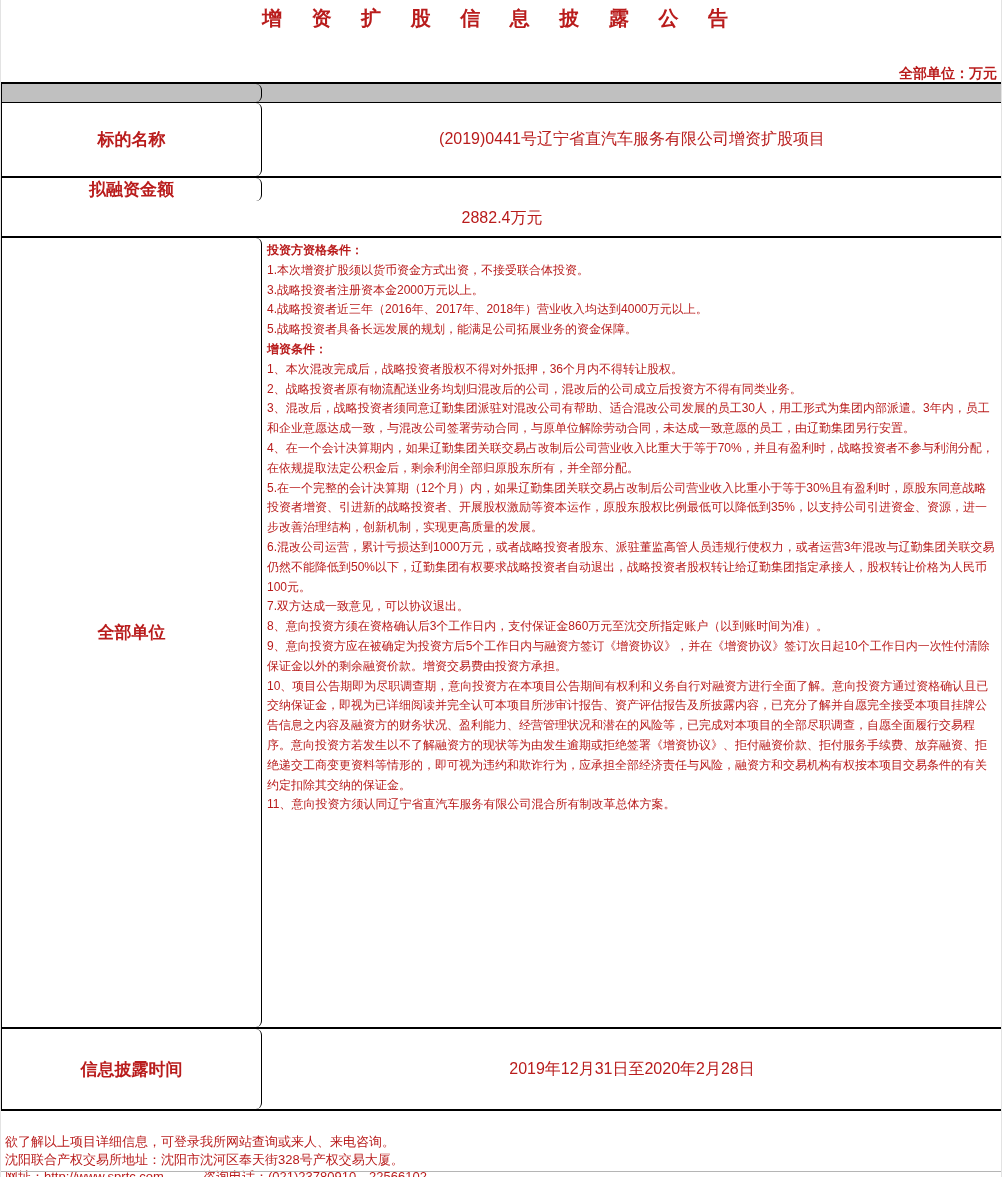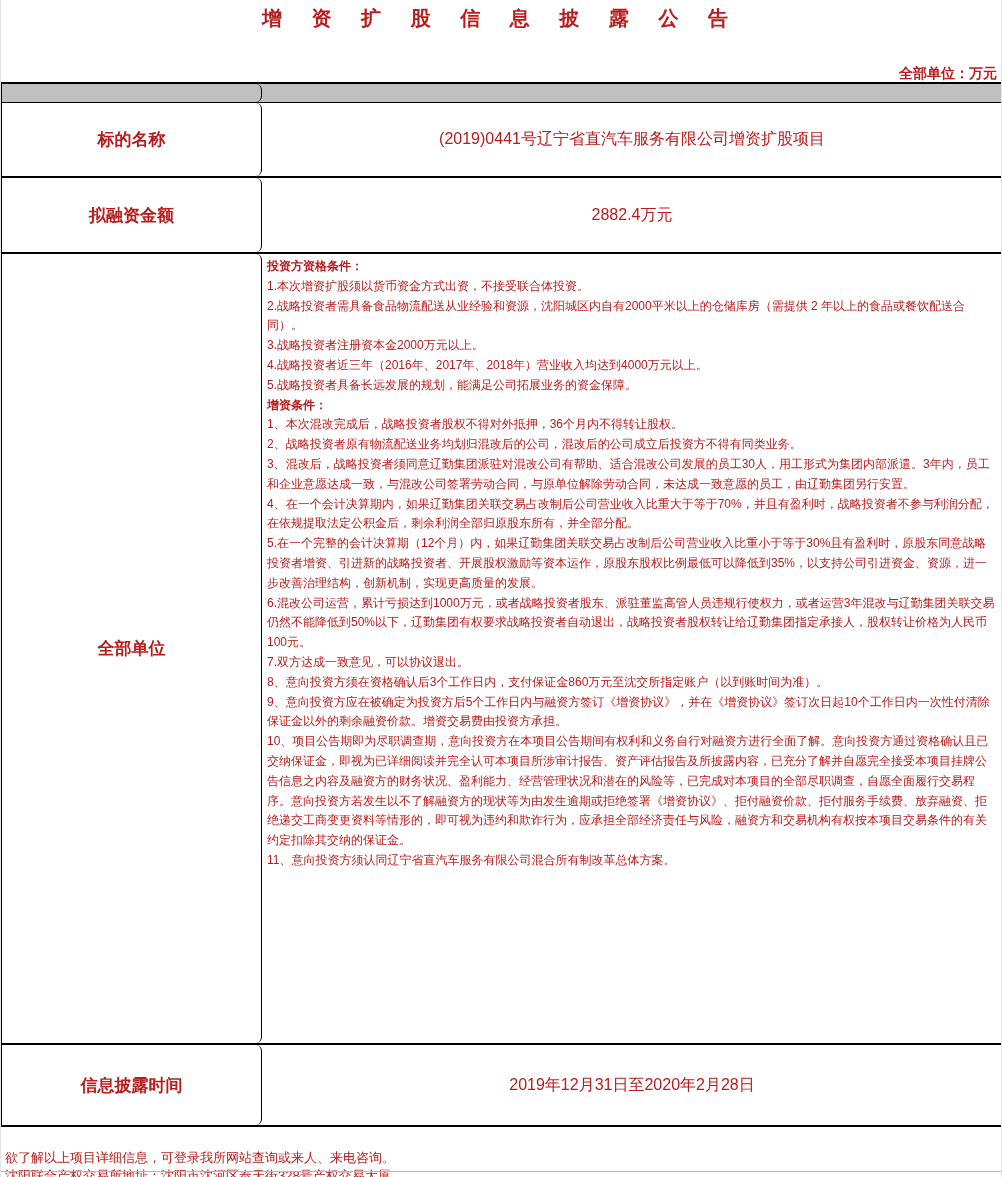--- a/index.html
+++ b/index.html
@@ -57,21 +57,21 @@
   }
   .t-value {
     flex: 1;
     display: flex;
     align-items: center;
     justify-content: center;
     font-size: 16px;
     text-align: right;
   }
   .row-name { height: 75px; }
-  .row-amount { height: 76px; }
+  .row-amount { height: 60px; flex-direction: column; }
   .row-desc { height: 791px; }
   .row-period { height: 82px; }
   .t-desc {
     flex: 1;
     display: block;
     font-size: 12px;
     line-height: 19.8px;
     padding: 3px 4px 0 5px;
     text-align: left;
     overflow: hidden;
@@ -115,21 +115,20 @@
     <div class="t-row row-amount">
       <div class="t-label">拟融资金额</div>
       <div class="t-value">2882.4万元</div>
     </div>
 
     <div class="t-row row-desc">
       <div class="t-label">全部单位</div>
       <div class="t-desc">
           <div class="bold">投资方资格条件：</div>
           <div>1.本次增资扩股须以货币资金方式出资，不接受联合体投资。</div>
-          <div>2.战略投资者需具备食品物流配送从业经验和资源，沈阳城区内自有2000平米以上的仓储库房（需提供 2 年以上的食品或餐饮配送合同）。</div>
           <div>3.战略投资者注册资本金2000万元以上。</div>
           <div>4.战略投资者近三年（2016年、2017年、2018年）营业收入均达到4000万元以上。</div>
           <div>5.战略投资者具备长远发展的规划，能满足公司拓展业务的资金保障。</div>
           <div class="bold">增资条件：</div>
           <div>1、本次混改完成后，战略投资者股权不得对外抵押，36个月内不得转让股权。</div>
           <div>2、战略投资者原有物流配送业务均划归混改后的公司，混改后的公司成立后投资方不得有同类业务。</div>
           <div>3、混改后，战略投资者须同意辽勤集团派驻对混改公司有帮助、适合混改公司发展的员工30人，用工形式为集团内部派遣。3年内，员工和企业意愿达成一致，与混改公司签署劳动合同，与原单位解除劳动合同，未达成一致意愿的员工，由辽勤集团另行安置。</div>
           <div>4、在一个会计决算期内，如果辽勤集团关联交易占改制后公司营业收入比重大于等于70%，并且有盈利时，战略投资者不参与利润分配，在依规提取法定公积金后，剩余利润全部归原股东所有，并全部分配。</div>
           <div>5.在一个完整的会计决算期（12个月）内，如果辽勤集团关联交易占改制后公司营业收入比重小于等于30%且有盈利时，原股东同意战略投资者增资、引进新的战略投资者、开展股权激励等资本运作，原股东股权比例最低可以降低到35%，以支持公司引进资金、资源，进一步改善治理结构，创新机制，实现更高质量的发展。</div>
           <div>6.混改公司运营，累计亏损达到1000万元，或者战略投资者股东、派驻董监高管人员违规行使权力，或者运营3年混改与辽勤集团关联交易仍然不能降低到50%以下，辽勤集团有权要求战略投资者自动退出，战略投资者股权转让给辽勤集团指定承接人，股权转让价格为人民币100元。</div>

